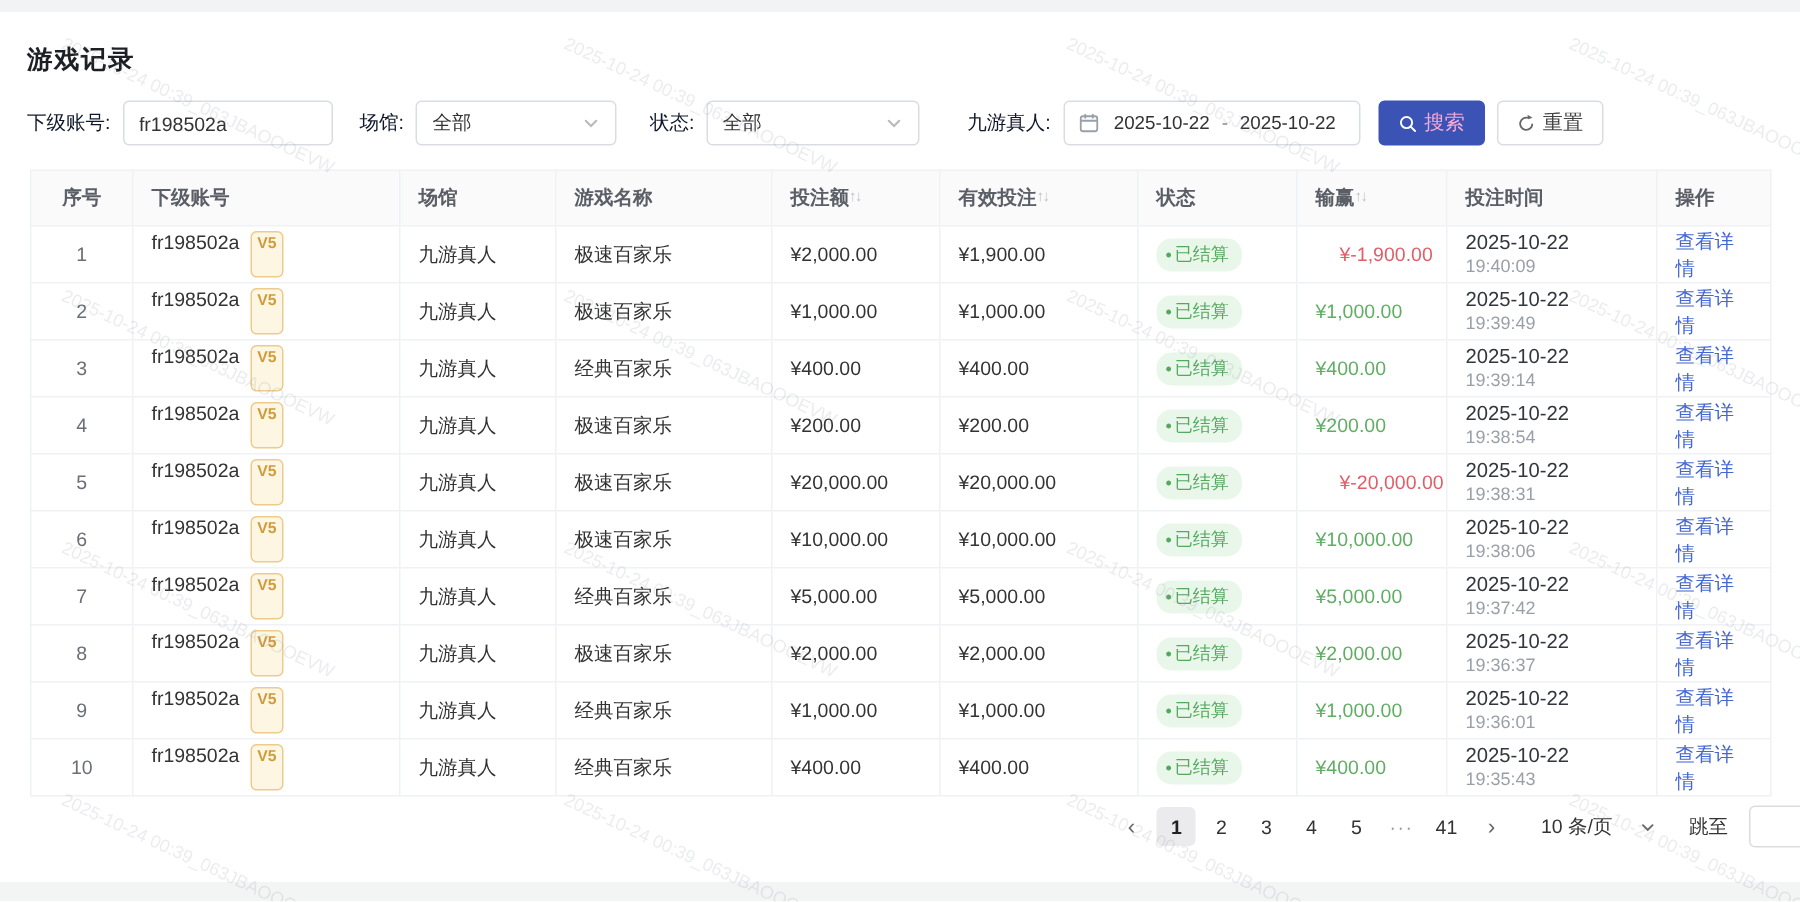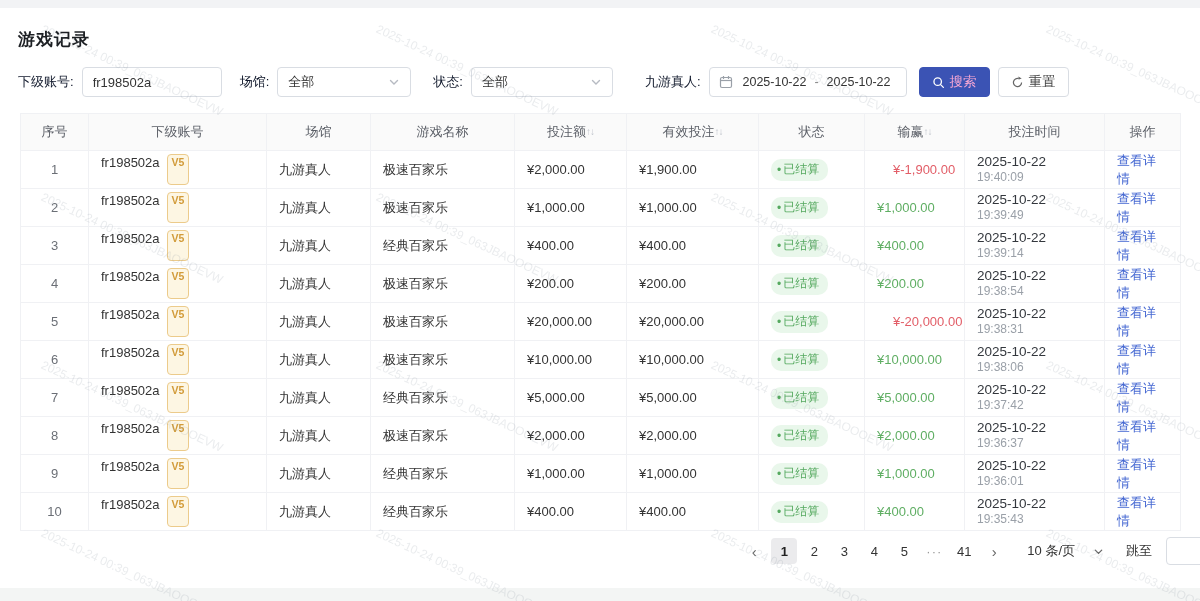--- a/index.html
+++ b/index.html
@@ -41,22 +41,22 @@
     height:30px; padding:0 12px; border-radius:4px; font-size:13.5px;
     cursor:pointer; font-family:inherit;
   }
   .btn.primary { background:#3b53b4; border:1px solid #3b53b4; color:#f9a8d4; }
   .btn.plain   { background:#fff; border:1px solid #d9dde3; color:#444; }
 
   
   .table-wrap { margin:16px 20px 0 20px; }
   table { width:1160px; border-collapse:collapse; table-layout:fixed; }
   th, td { border:1px solid #f0f1f4; font-weight:normal; }
-  thead th { background:#fafafa; height:37px; padding:0 12px; font-size:13px; color:#5a5e66; }
-  .th-inner { display:flex; align-items:center; justify-content:center; }
+  thead th { background:#fafafa; height:37px; padding:0 12px; font-size:13px; color:#5a5e66;font-weight:bold; }
+  .th-inner { display:flex; align-items:center; justify-content:flex-start; }
   .th-inner.center { justify-content:center; }
   .sorter { display:inline-flex; color:#c0c4cc; font-size:10px; letter-spacing:-1px; line-height:1; cursor:pointer; }
   tbody td { height:38px; padding:0 12px; font-size:13px; color:#333; background:#fff; }
   .td-center { text-align:center; }
   .td-idx { color:#6b6f76; }
   .v-badge {
     display:inline-block; margin-left:7px; padding:0 4px; height:31px; line-height:15px;
     border:1px solid #eccb8b; background:#fdf6e3; color:#d29b3a;
     font-size:10.5px; font-weight:bold; border-radius:4px; vertical-align:1px;
   }

